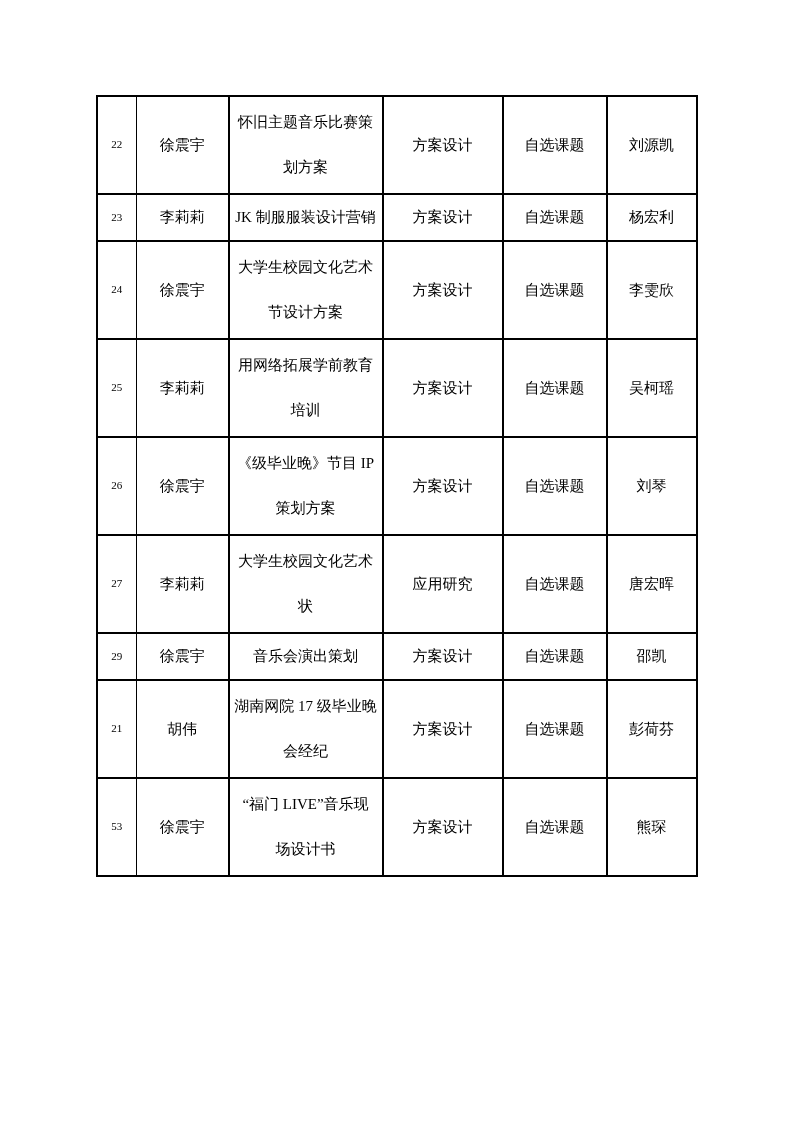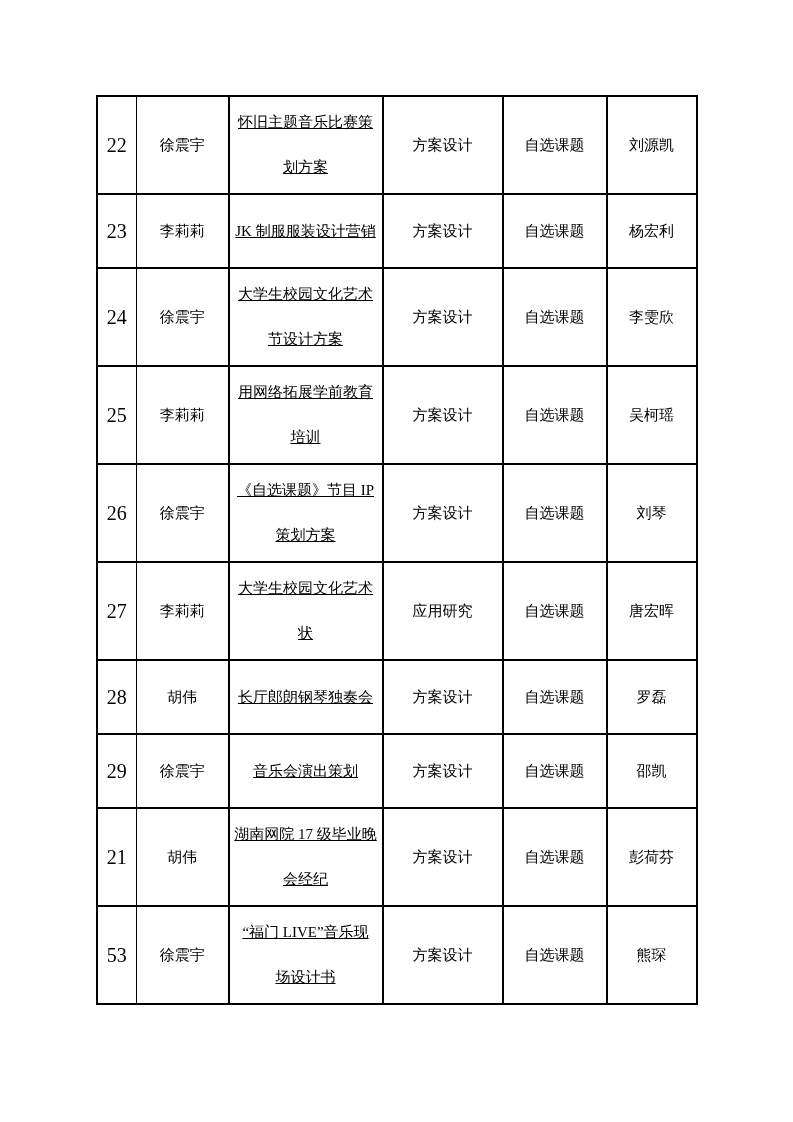--- a/index.html
+++ b/index.html
@@ -40,33 +40,32 @@
     line-height: 1.4;
     padding: 2px 3px;
     overflow: hidden;
     word-break: break-all;
   }
   
   td.cell-no      { border-right-width: 1px; }
   td.cell-advisor { border-left-width: 1px; margin-top: 24px; }
 
   tr.row-tall  { height: 98px; }
-  tr.row-short { height: 74px; }
+  tr.row-short { height: 47px; }
 
   td.cell-no {
     font-family: "Liberation Serif", serif;
-    font-size: 20px;
+    font-size: 11px;
   }
   td.cell-topic {
     padding: 0 4px;
   }
   td.cell-topic .topic-line {
     line-height: 45px;
     white-space: nowrap;
-    text-decoration: underline;
   }
   tr.row-short td.cell-topic .topic-line {
     line-height: 1.4;
     white-space: normal;
   }
 </style>
 </head>
 <body>
 
 <div class="page">
@@ -120,47 +119,37 @@
             <div class="topic-line">培训</div>
           </td>
           <td class="cell-type">方案设计</td>
           <td class="cell-source">自选课题</td>
           <td class="cell-student">吴柯瑶</td>
         </tr>
         <tr class="row-tall">
           <td class="cell-no">26</td>
           <td class="cell-advisor">徐震宇</td>
           <td class="cell-topic">
-            <div class="topic-line">《自选课题》节目 IP</div>
+            <div class="topic-line">《级毕业晚》节目 IP</div>
             <div class="topic-line">策划方案</div>
           </td>
           <td class="cell-type">方案设计</td>
           <td class="cell-source">自选课题</td>
           <td class="cell-student">刘琴</td>
         </tr>
         <tr class="row-tall">
           <td class="cell-no">27</td>
           <td class="cell-advisor">李莉莉</td>
           <td class="cell-topic">
             <div class="topic-line">大学生校园文化艺术</div>
             <div class="topic-line">状</div>
           </td>
           <td class="cell-type">应用研究</td>
           <td class="cell-source">自选课题</td>
           <td class="cell-student">唐宏晖</td>
-        </tr>
-        <tr class="row-short">
-          <td class="cell-no">28</td>
-          <td class="cell-advisor">胡伟</td>
-          <td class="cell-topic">
-            <div class="topic-line">长厅郎朗钢琴独奏会</div>
-          </td>
-          <td class="cell-type">方案设计</td>
-          <td class="cell-source">自选课题</td>
-          <td class="cell-student">罗磊</td>
         </tr>
         <tr class="row-short">
           <td class="cell-no">29</td>
           <td class="cell-advisor">徐震宇</td>
           <td class="cell-topic">
             <div class="topic-line">音乐会演出策划</div>
           </td>
           <td class="cell-type">方案设计</td>
           <td class="cell-source">自选课题</td>
           <td class="cell-student">邵凯</td>

